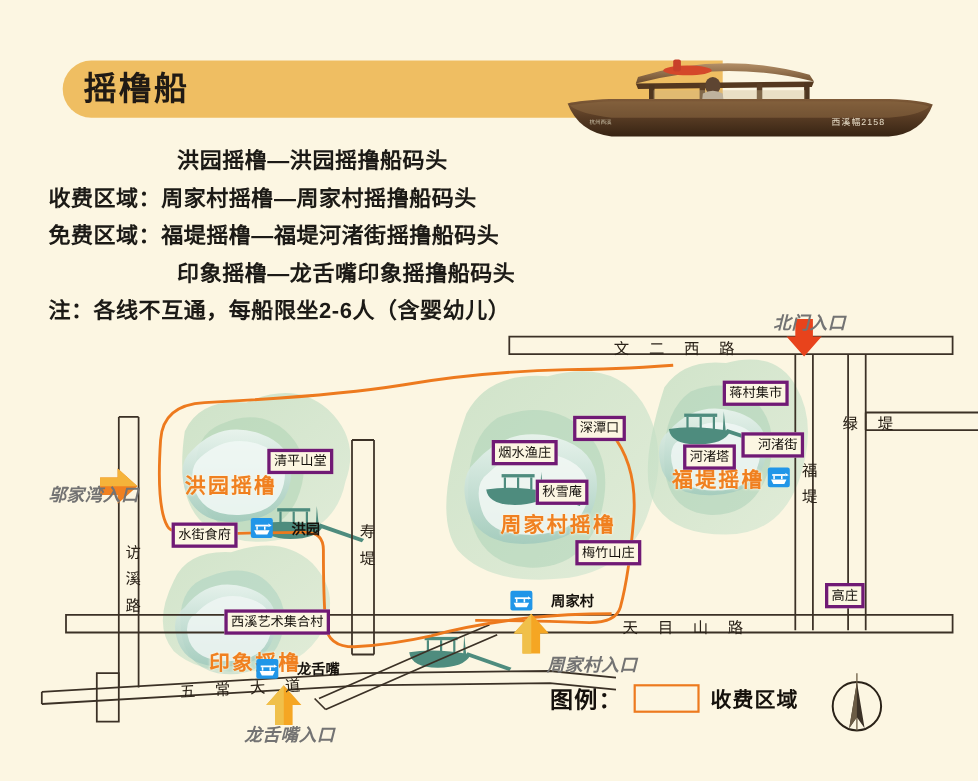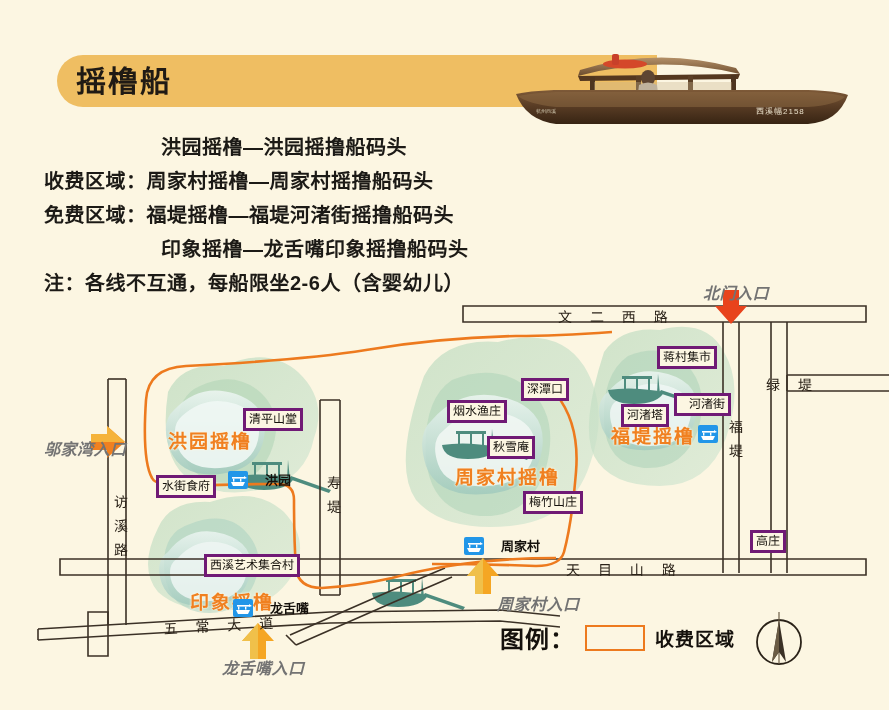--- a/index.html
+++ b/index.html
@@ -69,21 +69,21 @@
   
   .dockname{color:#15110C;font-size:13px;font-weight:bold;}
   .dockicon{
     width:20px;height:18px;background:#2196E8;border-radius:2px;
     display:inline-block;vertical-align:middle;position:relative;
   }
   .dockwrap{display:flex;align-items:center;gap:17px;}
 
   
   .legend{position:absolute;left:500px;top:340px;display:flex;align-items:center;gap:10px;}
-  .legend-label{font-size:24px;font-weight:bold;color:#15110C;letter-spacing:1px;}
+  .legend-label{font-size:21px;font-weight:bold;color:#15110C;letter-spacing:1px;}
   .legend-swatch{width:56px;height:22px;border:2px solid #ED7A1E;background:#FCF6E2;}
   .legend-desc{font-size:19px;font-weight:bold;color:#15110C;letter-spacing:1px;}
 </style>
 </head>
 <body>
 
 <div id="root">
 
   <div class="hdr-pill"></div>
   <div class="hdr-title">摇橹船</div>

